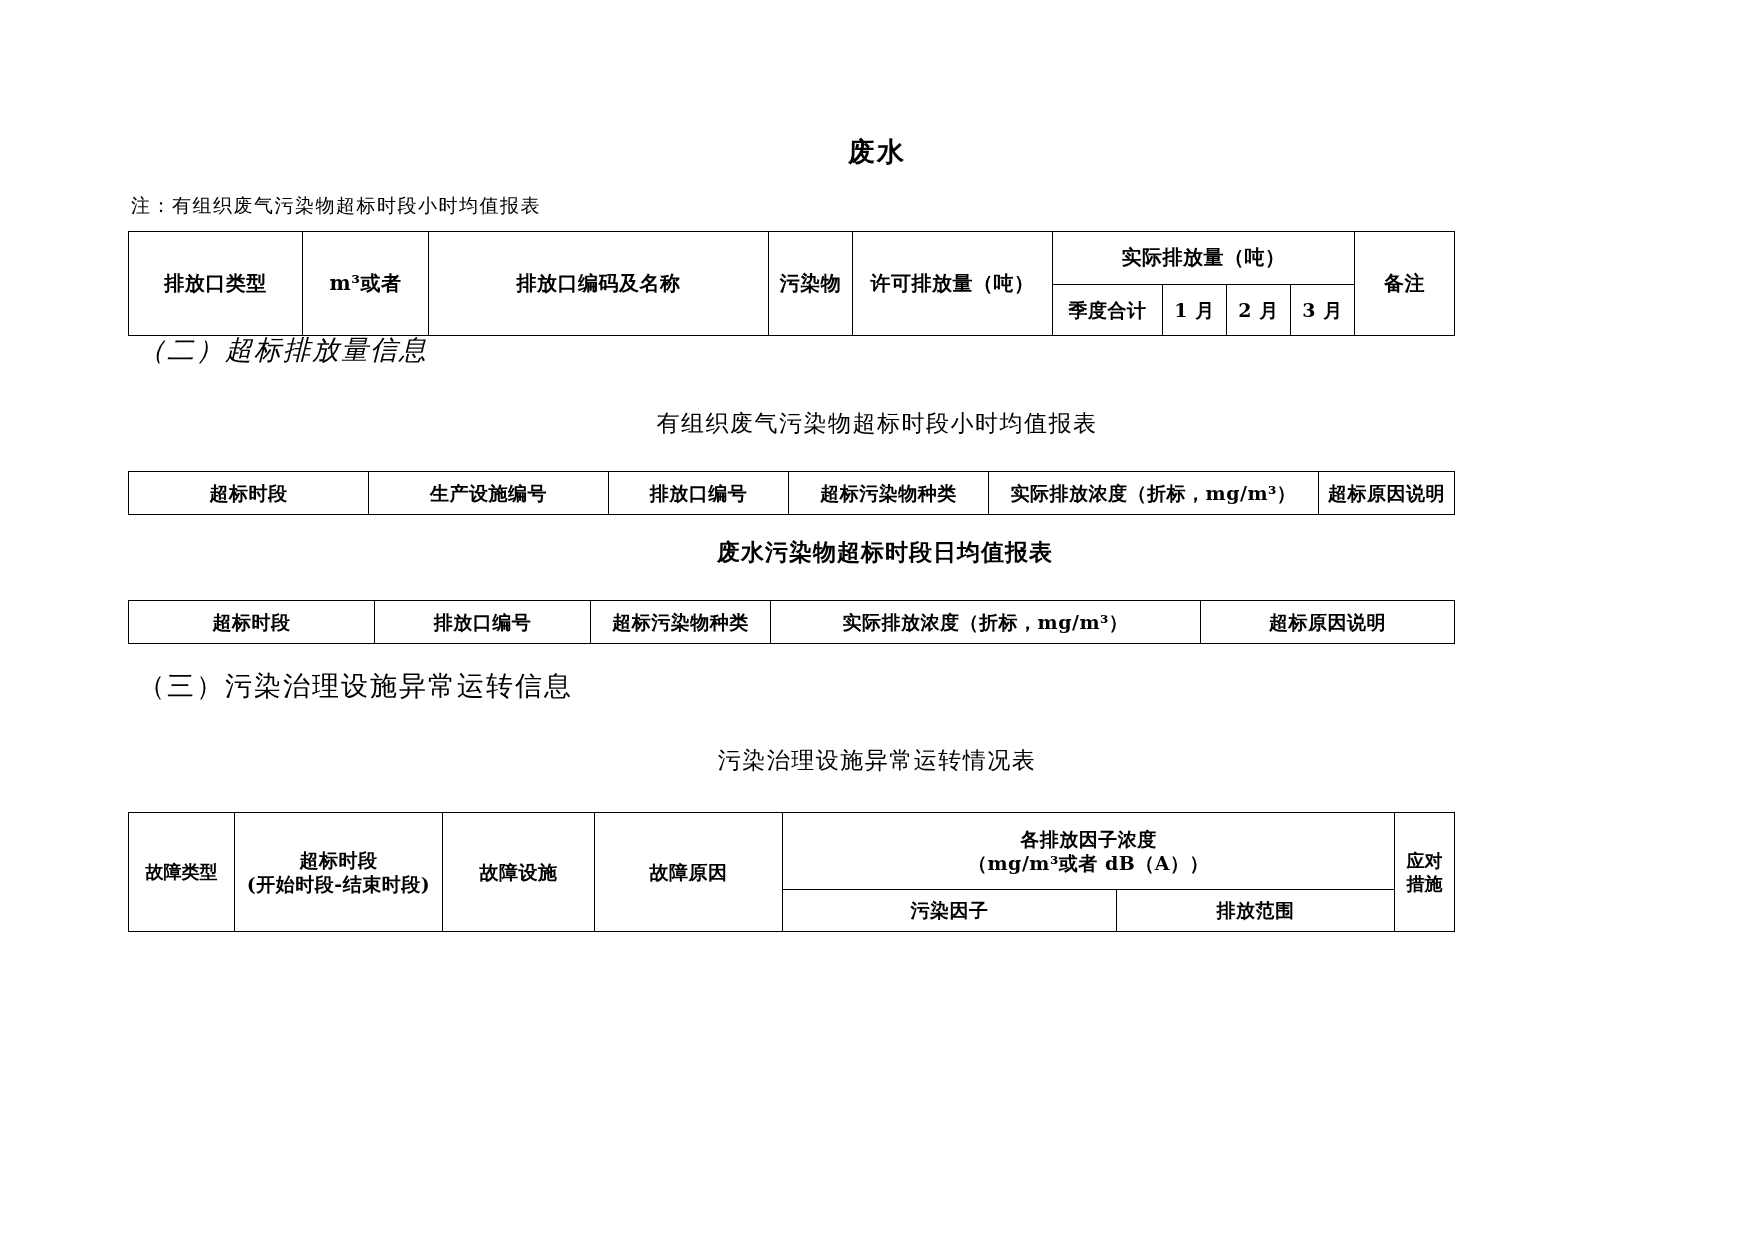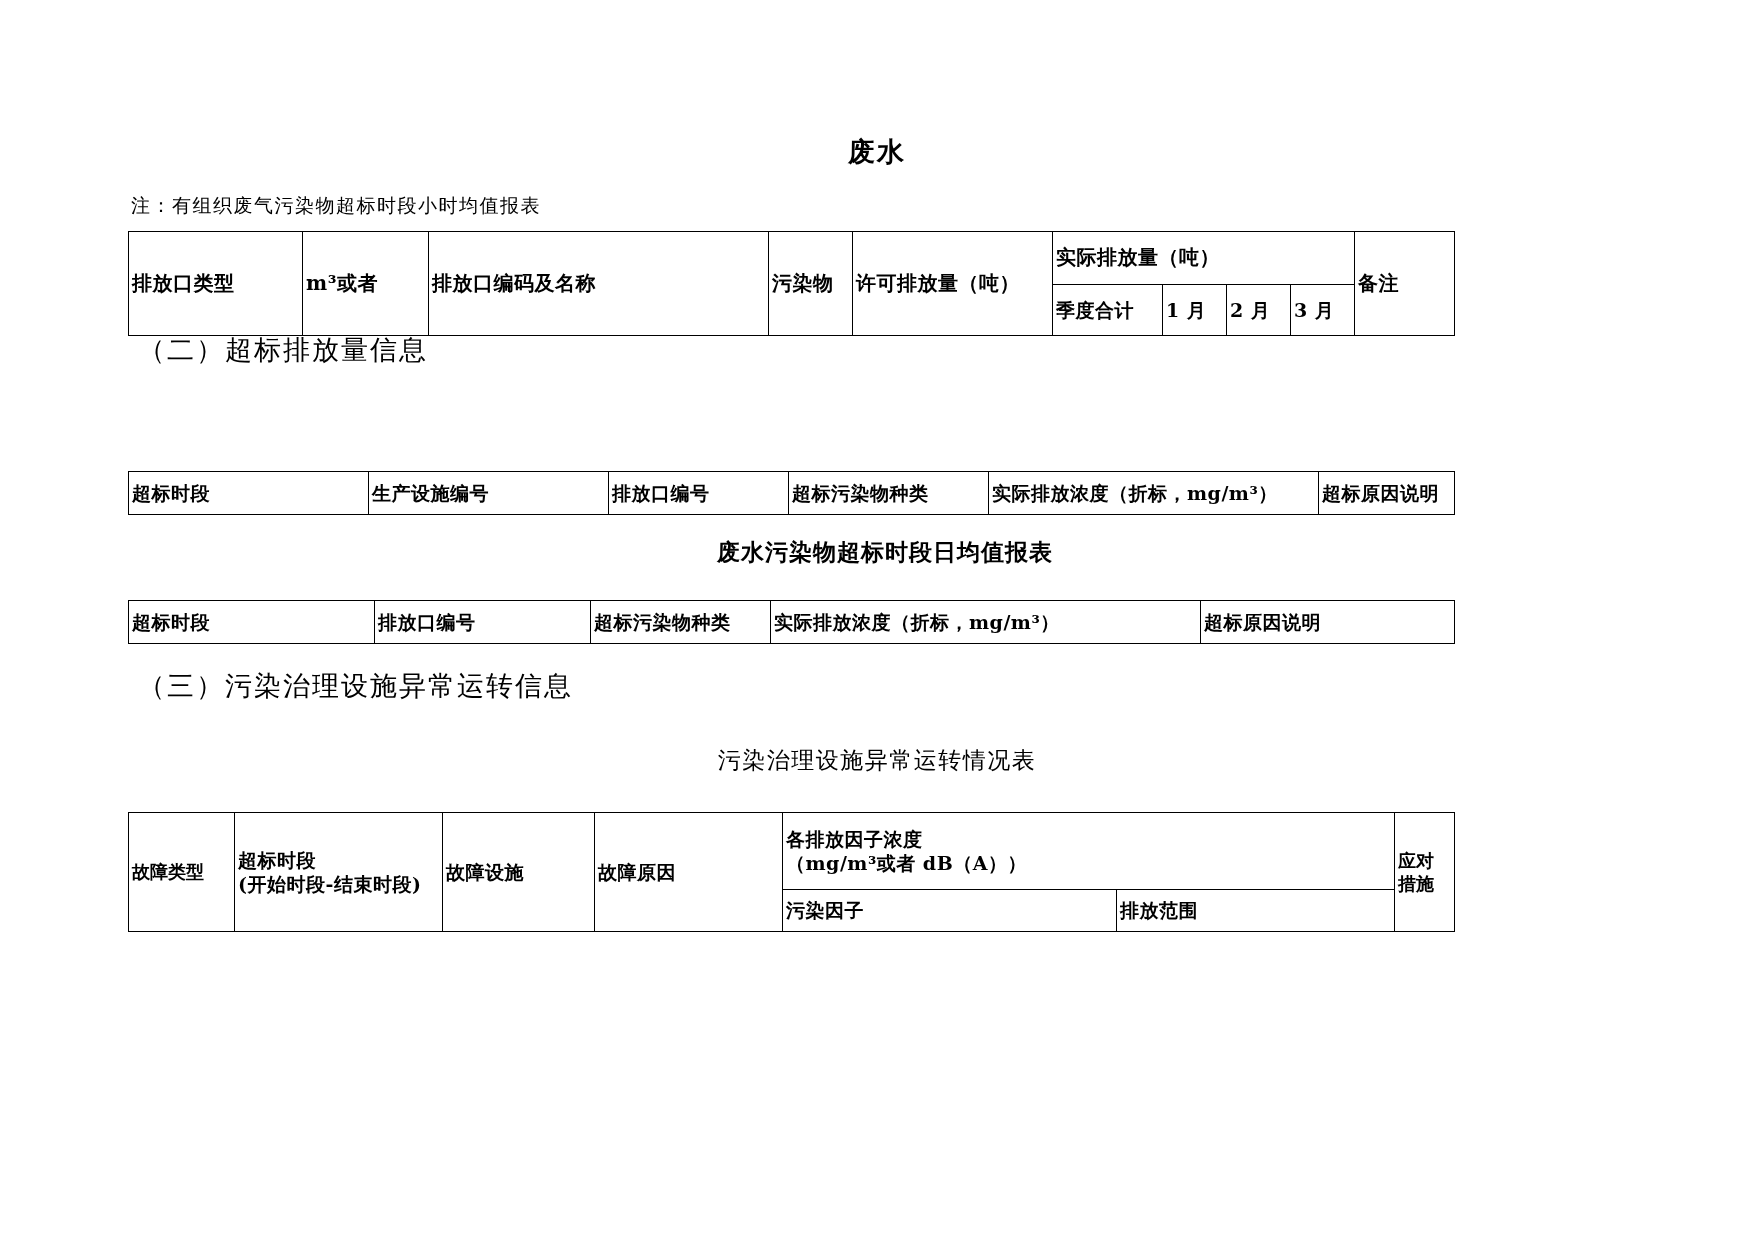--- a/index.html
+++ b/index.html
@@ -41,21 +41,21 @@
     font-size: 19px;
     letter-spacing: 1.5px;
   }
   .section-heading {
     position: absolute;
     font-family: "DejaVu Sans", "Liberation Sans", sans-serif;
     font-size: 27px;
     letter-spacing: 2px;
     white-space: nowrap;
   }
-  .sec-2 { left: 138px; top: 332px; }
+  .sec-2 { left: 138px; top: 332px; font-style: italic; }
   .sec-3 { left: 138px; top: 668px; }
 
   .table-caption {
     position: absolute;
     width: 1754px;
     left: 0;
     text-align: center;
     font-family: "DejaVu Sans", "Liberation Sans", sans-serif;
     font-size: 23px;
     letter-spacing: 1.5px;
@@ -77,21 +77,21 @@
 
   
   table.doc-table {
     position: absolute;
     border-collapse: collapse;
     table-layout: fixed;
     background: #fff;
   }
   table.doc-table td {
     border: 1px solid #000;
-    text-align: left;
+    text-align: center;
     vertical-align: middle;
     font-family: "DejaVu Serif", "Liberation Serif", serif;
     font-weight: bold;
     font-size: 19px;
     padding: 2px 3px;
     line-height: 1.28;
     letter-spacing: 0.5px;
   }
 
   
@@ -169,20 +169,21 @@
         <td class="sub">季度合计</td>
         <td class="sub">1 月</td>
         <td class="sub">2 月</td>
         <td class="sub">3 月</td>
       </tr>
     </tbody>
   </table>
 
   <div class="section-heading sec-2">（二）超标排放量信息</div>
 
+  <div class="table-caption cap-a">有组织废气污染物超标时段小时均值报表</div>
 
   <table id="table-gas-exceed" class="doc-table">
     <colgroup>
       <col style="width:240px">
       <col style="width:240px">
       <col style="width:180px">
       <col style="width:200px">
       <col style="width:330px">
       <col style="width:136px">
     </colgroup>

